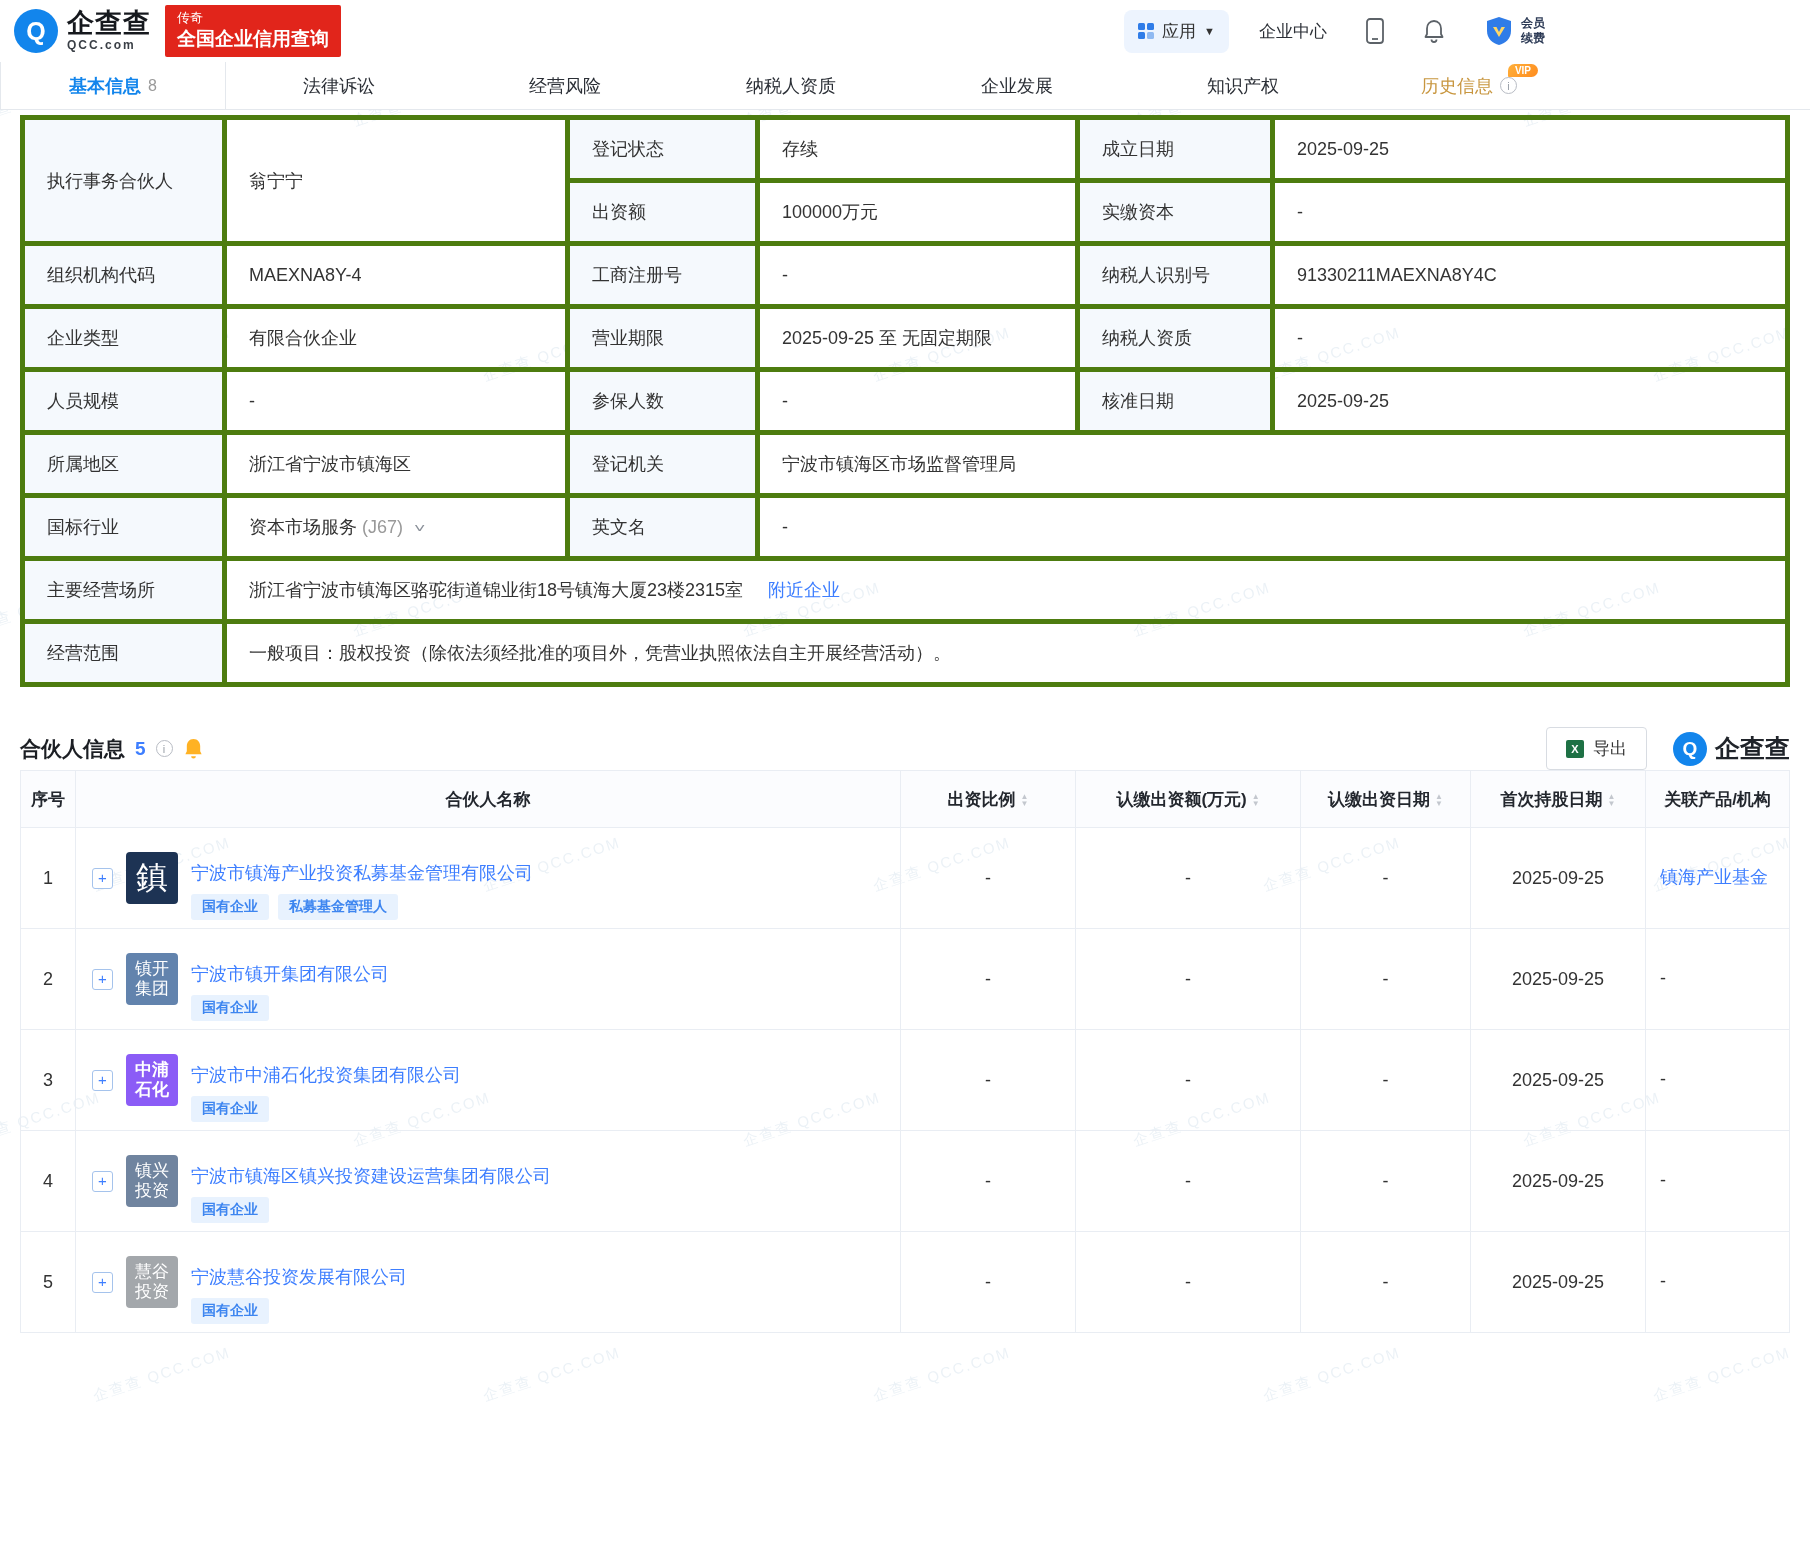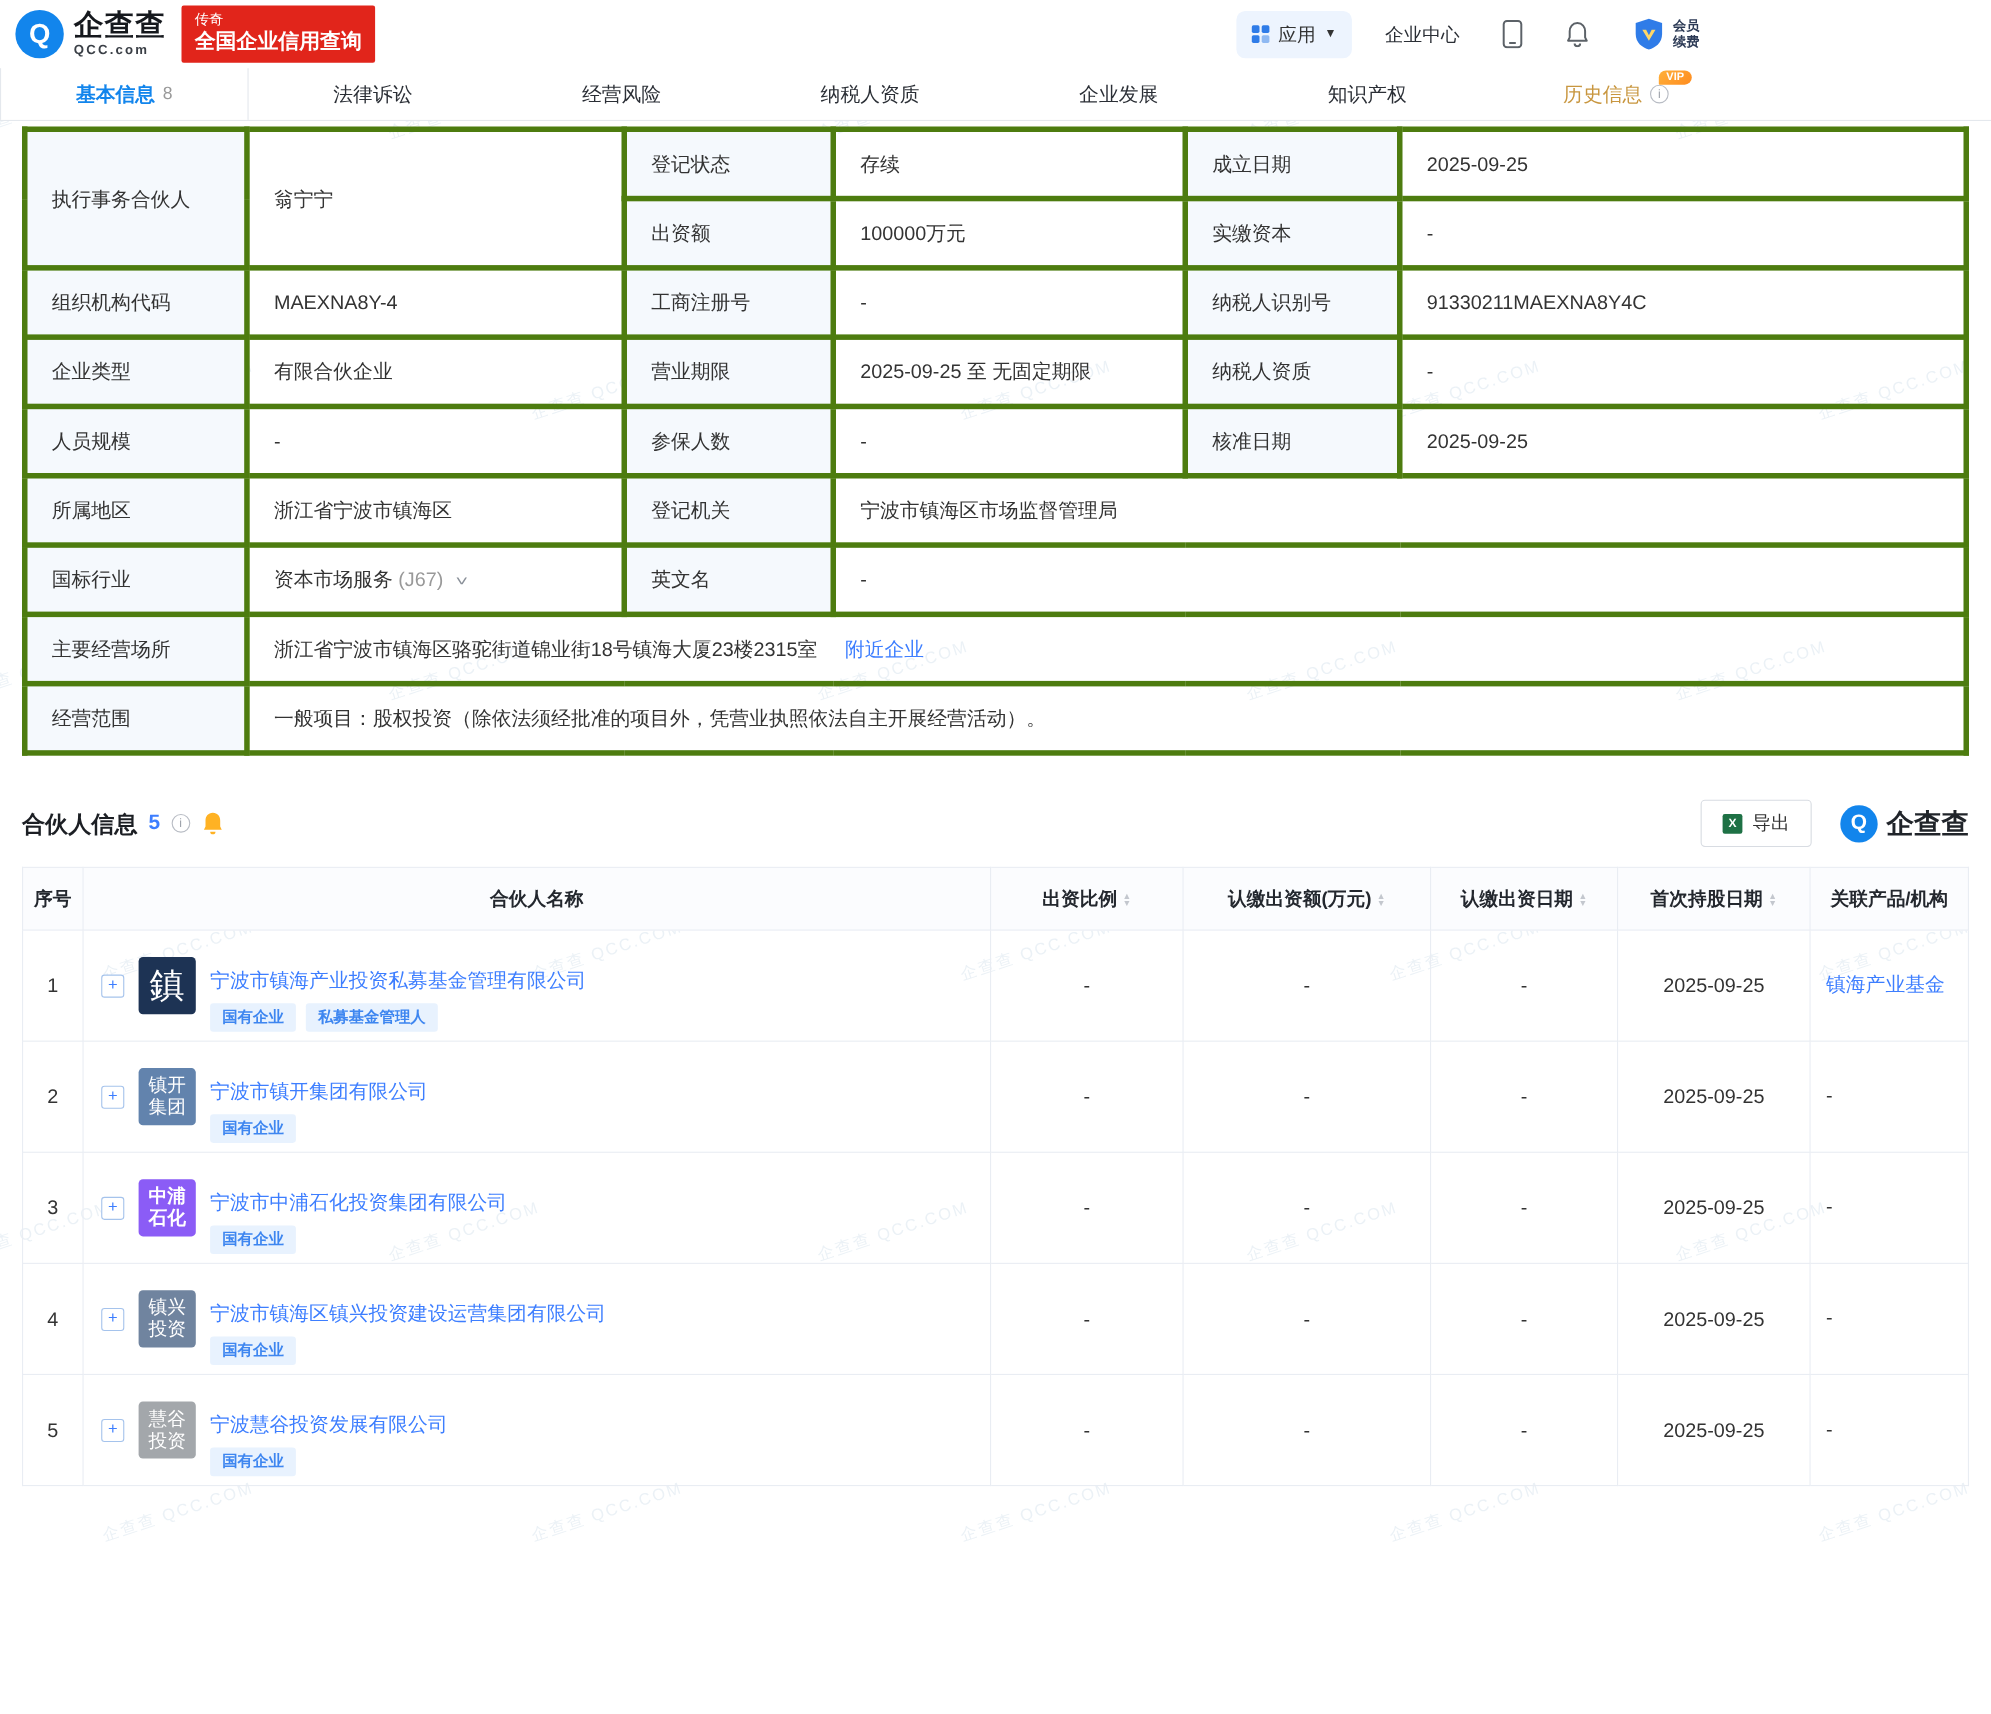--- a/index.html
+++ b/index.html
@@ -63,21 +63,21 @@
                 table-layout:fixed; background:transparent; }
   .info-table td { border:5px solid #4d7c0f; font-size:18px; padding:10px 22px; height:63px;
                    vertical-align:middle; color:#333; word-break:break-all; }
   .info-table td.lbl { background:#f5f9fd; color:#333; }
   .grey { color:#999; }
   .chev { display:inline-block; margin-left:8px; color:#8a9099; font-size:13px; transform:scaleX(1.5); }
   .inline-link { color:#3d7eff; text-decoration:none; margin-left:20px; cursor:pointer; white-space:nowrap; }
 
   
   .partners { position:relative; z-index:1; margin:40px 20px 0; }
-  .sec-head { display:flex; align-items:center; gap:10px; margin-bottom:18px; }
+  .sec-head { display:flex; align-items:center; gap:10px; }
   .sec-title { font-size:21px; font-weight:bold; color:#1c1f24; }
   .sec-count { font-size:19px; color:#3d7eff; font-weight:bold; }
   .sec-right { margin-left:auto; display:flex; align-items:center; gap:26px; }
   .export-btn { display:flex; align-items:center; gap:9px; height:43px; padding:0 19px; background:#fff;
                 border:1px solid #d8dce2; border-radius:4px; font-size:17px; color:#333; cursor:pointer;
                 font-family:inherit; }
   .xls-icon { width:18px; height:18px; background:#1e7145; color:#fff; font-size:11px; font-weight:bold;
               display:flex; align-items:center; justify-content:center; border-radius:2px; }
   .brand { display:flex; align-items:center; gap:8px; font-size:25px; font-weight:bold; color:#20242a; }
   .brand-icon { width:34px; height:34px; border-radius:50%; background:#1285ec; color:#fff; font-size:19px;

